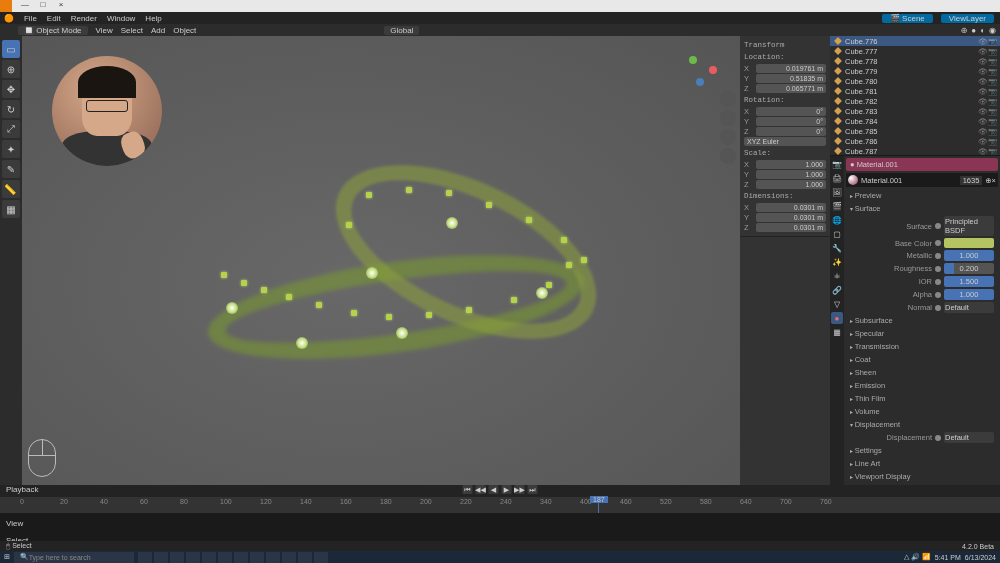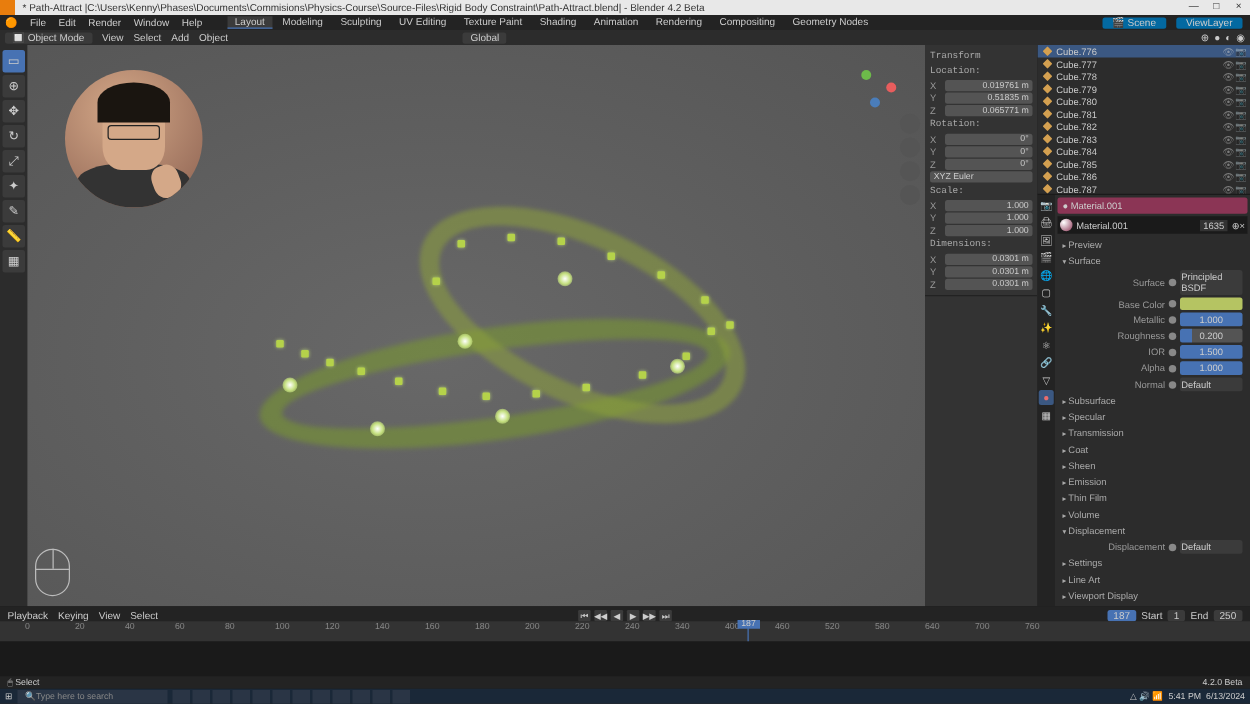--- a/index.html
+++ b/index.html
@@ -12,21 +12,21 @@
 .titlebar .winbtn { width: 18px; height: 12px; text-align: center; }
 
 .menubar { height: 12px; background: #232323; display: flex; align-items: center; font-size: 8px; padding-left: 4px; gap: 10px; }
 .menubar .ws-tabs { display: flex; gap: 2px; margin-left: 10px; }
 .menubar .ws-tab { padding: 0 6px; }
 .menubar .ws-tab.active { background: #3b3b3b; border-bottom: 1px solid #4772b3; }
 .menubar .right { margin-left: auto; display: flex; gap: 8px; padding-right: 6px; }
 .menubar .scene-box { background: #0369a1; padding: 0 8px; border-radius: 2px; }
 
 .hdr2 { height: 12px; background: #2c2c2c; display: flex; align-items: center; font-size: 8px; padding: 0 4px; gap: 8px; }
-.hdr2 .mode-box { background: #3b3b3b; padding: 0 6px; border-radius: 2px; }
+.hdr2 .mode-box { background: #3b3b3b; padding: 0 6px; border-radius: 2px; margin-left: 14px; }
 .hdr2 .right { margin-left: auto; display: flex; gap: 4px; }
 
 .main { display: flex; height: 449px; }
 
 .toolbar-left { width: 22px; background: #2c2c2c; display: flex; flex-direction: column; gap: 2px; padding: 4px 2px; }
 .tool { width: 18px; height: 18px; background: #3b3b3b; border-radius: 2px; display: flex; align-items: center; justify-content: center; font-size: 10px; }
 .tool.active { background: #4772b3; }
 
 .viewport { flex: 1; background: #606060; position: relative; overflow: hidden; }
 .render-bg { width: 100%; height: 100%; background: radial-gradient(ellipse at 45% 55%, #686868, #555); position: relative; }
@@ -91,21 +91,21 @@
 .pb-sec.open::before { content: "▾ "; }
 .pb-prow { display: flex; padding: 1px 4px; gap: 3px; align-items: center; }
 .pb-plbl { flex: 1; text-align: right; color: #999; }
 .pb-pval { width: 50px; background: #545454; text-align: center; padding: 1px; border-radius: 2px; }
 .pb-pval.slider { background: linear-gradient(to right, #4772b3 60%, #545454 60%); }
 .pb-pval.full { background: #4772b3; }
 .pb-color { width: 50px; height: 10px; background: #b5c462; border-radius: 2px; }
 .pb-dot { width: 6px; height: 6px; background: #888; border-radius: 50%; }
 
 .timeline { height: 28px; background: #232323; position: relative; }
-.tl-hdr { height: 12px; display: flex; align-items: flex-end; font-size: 8px; gap: 8px; padding: 0 6px; }
+.tl-hdr { height: 12px; display: flex; align-items: flex-start; font-size: 8px; gap: 8px; padding: 0 6px; flex-direction: column; }
 .tl-hdr .center { position: absolute; left: 50%; transform: translateX(-50%); display: flex; gap: 3px; }
 .tl-btn { width: 10px; height: 9px; background: #3b3b3b; border-radius: 1px; display: flex; align-items: center; justify-content: center; font-size: 7px;}
 .tl-hdr .right { margin-left: auto; display: flex; gap: 4px; align-items: center; }
 .tl-frame { background: #4772b3; padding: 0 5px; border-radius: 2px; }
 .tl-val { background: #3b3b3b; padding: 0 5px; border-radius: 2px; }
 .tl-track { height: 16px; background: #333; position: relative; }
 .tl-num { position: absolute; top: 1px; font-size: 7px; color: #888; }
 .tl-cursor { position: absolute; top: 0; bottom: 0; width: 1px; background: #4772b3; }
 .tl-cursor::before { content: attr(data-f); position: absolute; top: -1px; left: -8px; background: #4772b3; padding: 0 3px; font-size: 7px; }
 
@@ -121,47 +121,34 @@
 .taskbar .search { background: #2a3545; padding: 0 6px; height: 11px; display: flex; align-items: center; width: 120px; color: #888; }
 .taskbar .apps { display: flex; gap: 2px; margin-left: 4px; }
 .taskbar .app { width: 14px; height: 11px; background: #2a3545; }
 .taskbar .tray { margin-left: auto; display: flex; gap: 4px; align-items: center; padding-right: 4px; }
 </style>
 </head>
 <body>
 
 <div class="titlebar">
   <div class="icon"></div>
-  <div class="title">* Path-Attract |C:\Users\Kenny\Phases\Documents\Commisions\Physics-Course\Source-Files\Rigid Body Constraint\Path-Attract.blend| - Blender 4.2 Beta</div>
   <div class="winbtns">
     <div class="winbtn">—</div>
     <div class="winbtn">□</div>
     <div class="winbtn">×</div>
   </div>
 </div>
 
 <div class="menubar">
   <span>🟠</span>
   <span>File</span>
   <span>Edit</span>
   <span>Render</span>
   <span>Window</span>
   <span>Help</span>
-  <div class="ws-tabs">
-    <div class="ws-tab active">Layout</div>
-    <div class="ws-tab">Modeling</div>
-    <div class="ws-tab">Sculpting</div>
-    <div class="ws-tab">UV Editing</div>
-    <div class="ws-tab">Texture Paint</div>
-    <div class="ws-tab">Shading</div>
-    <div class="ws-tab">Animation</div>
-    <div class="ws-tab">Rendering</div>
-    <div class="ws-tab">Compositing</div>
-    <div class="ws-tab">Geometry Nodes</div>
-  </div>
   <div class="right">
     <span class="scene-box">🎬 <span>Scene</span></span>
     <span class="scene-box"><span>ViewLayer</span></span>
   </div>
 </div>
 
 <div class="hdr2">
   <span class="mode-box">🔲 <span>Object Mode</span></span>
   <span>View</span>
   <span>Select</span>

